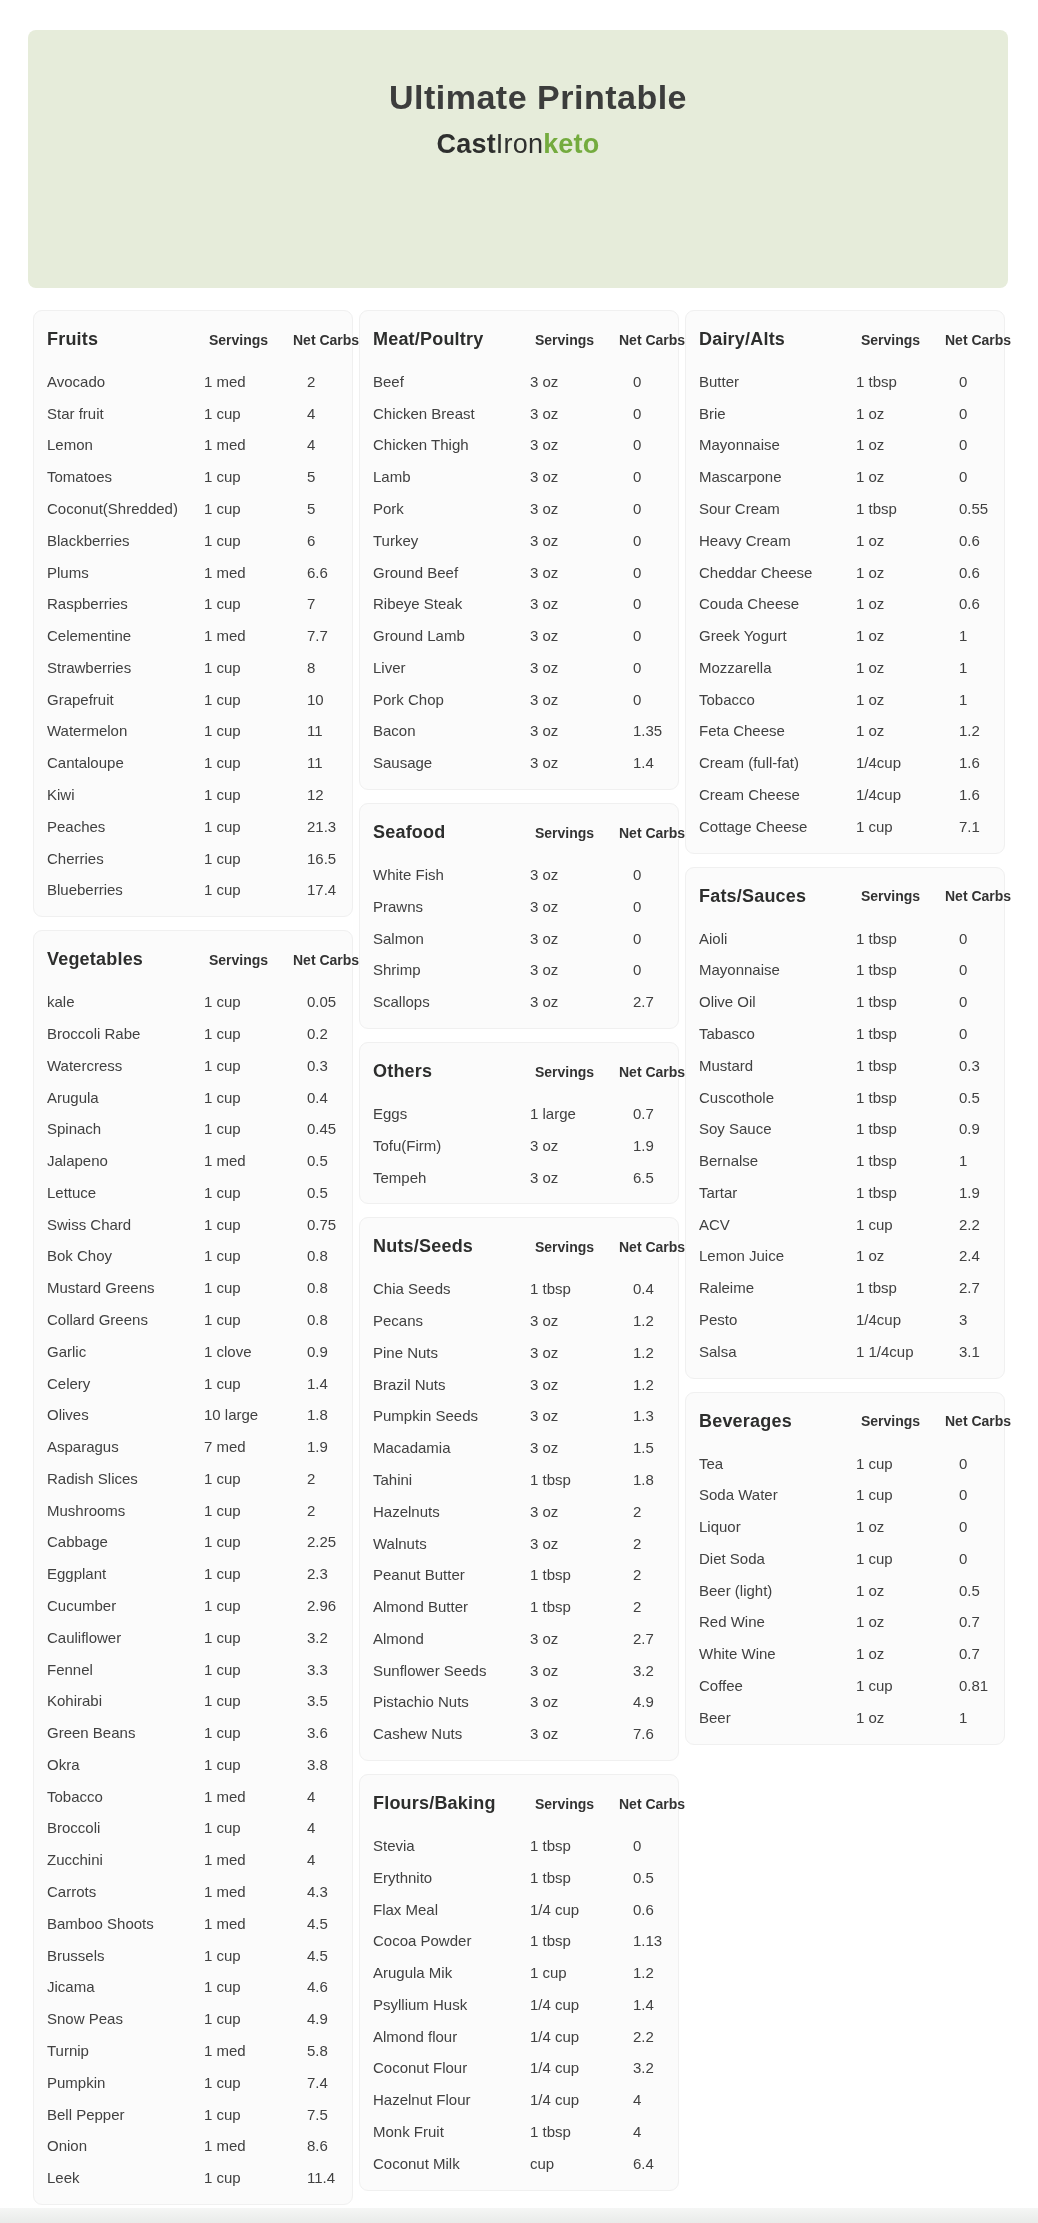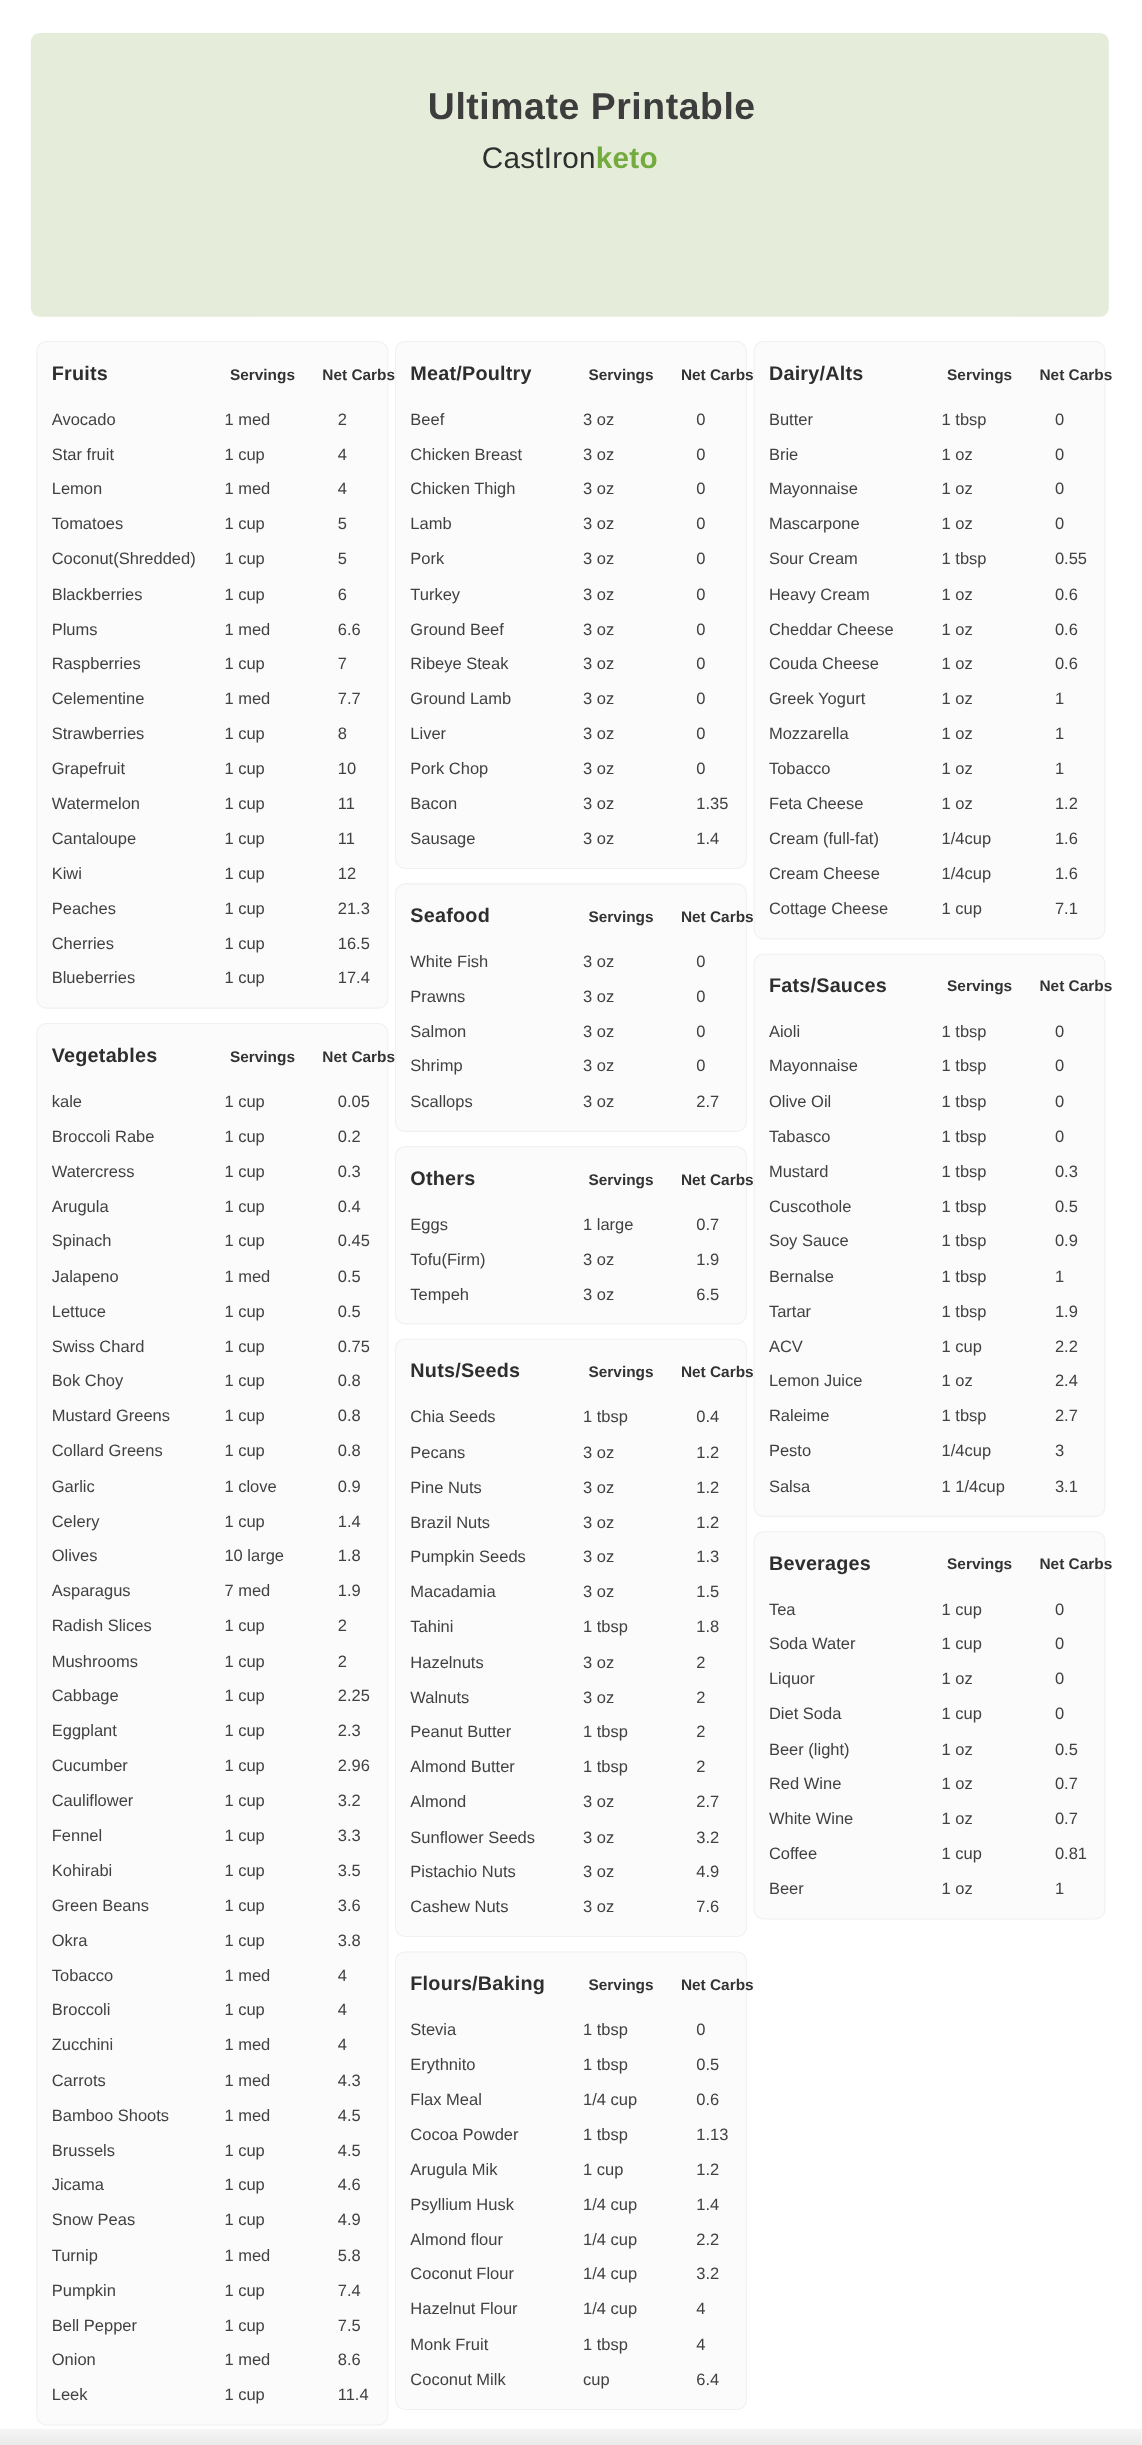--- a/index.html
+++ b/index.html
@@ -39,21 +39,21 @@
     font-size:57px;
     font-weight:800;
     color:#3b3c3b;
     letter-spacing:1px;
   }
   .logo {
     margin-top:12px;
     font-size:27px;
     letter-spacing:0.2px;
   }
-  .logo .cast { font-weight:400; color:#2e2f2e; }
+  .logo .cast { font-weight:700; color:#2e2f2e; }
   .logo .iron { font-weight:400; color:#2e2f2e; }
   .logo .keto { font-weight:800; color:#74ab3e; }
   
   .content {
     position:absolute;
     top:310px; left:33px;
     display:flex;
     gap:6px;
   }
   .col {

